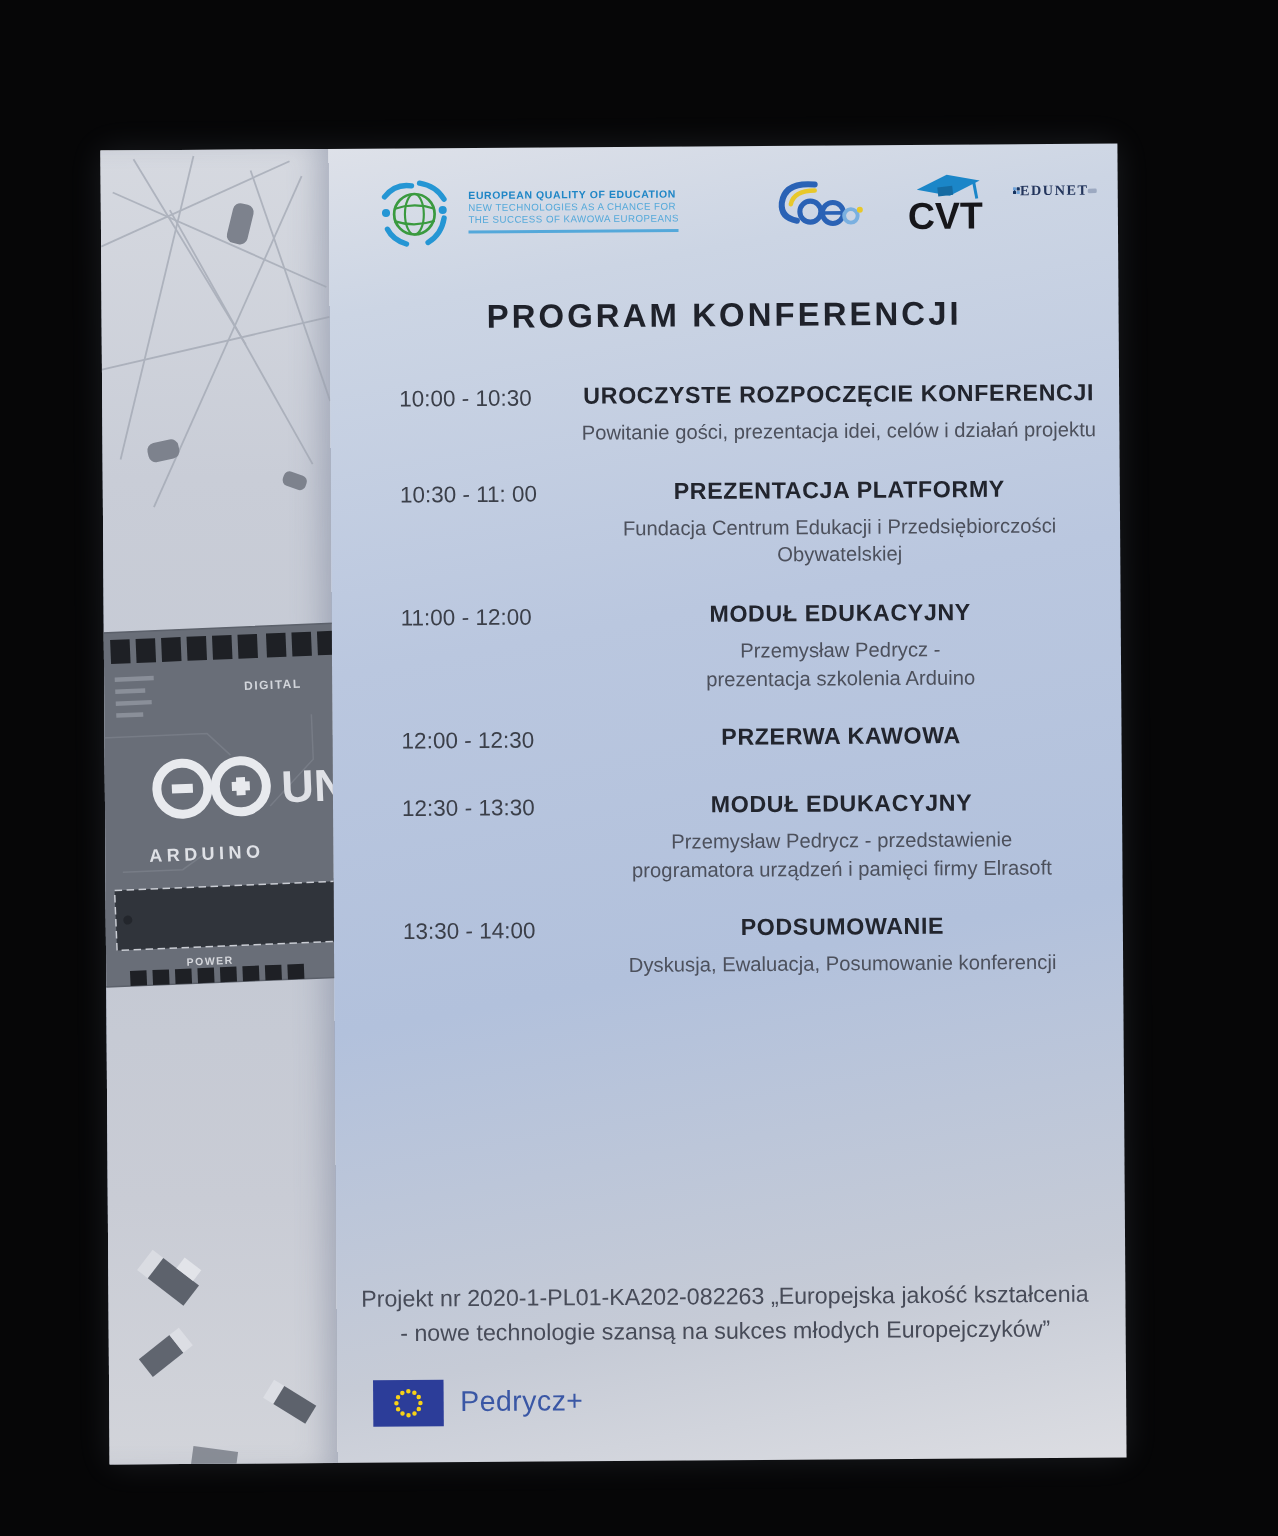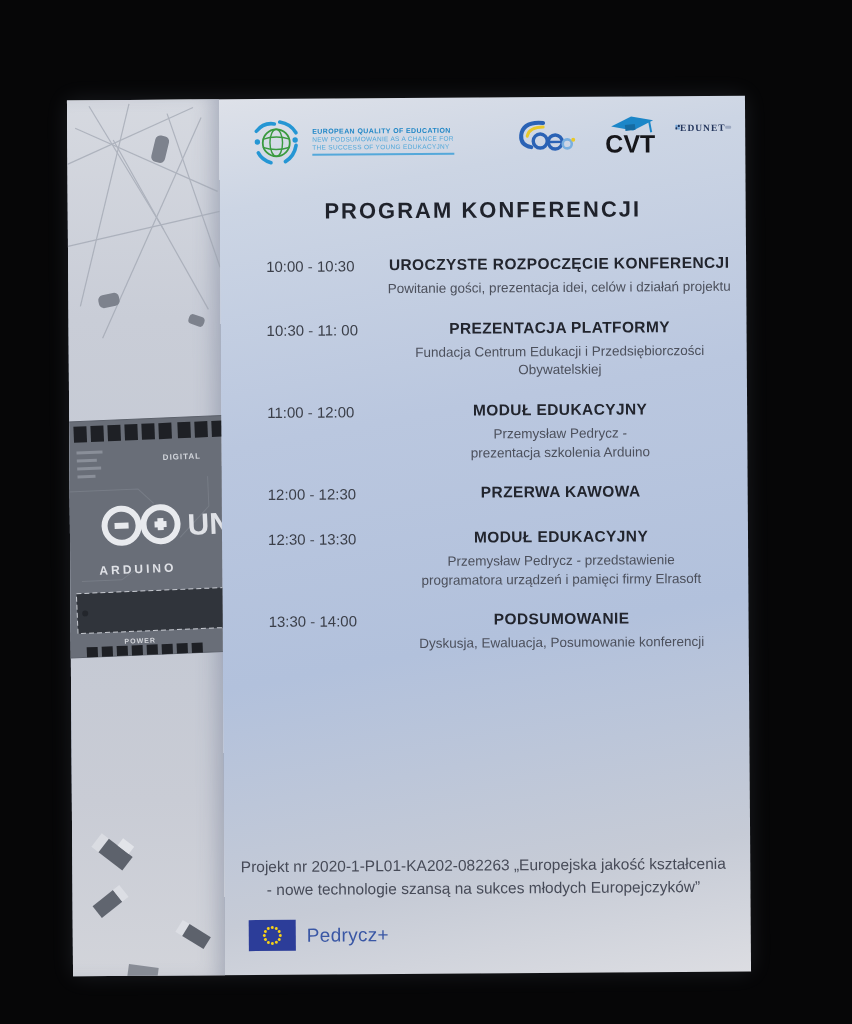--- a/index.html
+++ b/index.html
@@ -164,22 +164,22 @@
           <path d="M15 36 Q30 41 45 36" fill="none" stroke="#3a9a3f" stroke-width="1.6"></path>
           <path d="M8 18 Q16 8 28 10" fill="none" stroke="#2596d4" stroke-width="4" stroke-linecap="round"></path>
           <path d="M34 8 Q46 10 52 20" fill="none" stroke="#2596d4" stroke-width="4" stroke-linecap="round"></path>
           <path d="M52 34 Q50 46 40 52" fill="none" stroke="#2596d4" stroke-width="4" stroke-linecap="round"></path>
           <path d="M10 42 Q14 50 24 53" fill="none" stroke="#2596d4" stroke-width="4" stroke-linecap="round"></path>
           <circle cx="9" cy="30" r="3" fill="#2596d4"></circle>
           <circle cx="51" cy="28" r="3" fill="#2596d4"></circle>
         </svg>
         <div class="logo-text">
           <div class="l1">EUROPEAN QUALITY OF EDUCATION</div>
-          <div class="l2">NEW PODSUMOWANIE AS A CHANCE FOR</div>
-          <div class="l2">THE SUCCESS OF YOUNG EDUKACYJNY</div>
+          <div class="l2">NEW TECHNOLOGIES AS A CHANCE FOR</div>
+          <div class="l2">THE SUCCESS OF KAWOWA EUROPEANS</div>
         </div>
       </div>
 
       <div class="partner-logos">
         <svg width="66" height="46" viewBox="0 0 66 46">
           <path d="M30 10 Q10 8 8 22 Q7 32 18 34" fill="none" stroke="#2a62b5" stroke-width="4" stroke-linecap="round"></path>
           <path d="M30 14 Q16 14 14 23" fill="none" stroke="#e8c82a" stroke-width="3" stroke-linecap="round"></path>
           <circle cx="27" cy="28" r="7" fill="none" stroke="#2a62b5" stroke-width="3.4"></circle>
           <circle cx="42" cy="29" r="7" fill="none" stroke="#2a62b5" stroke-width="3.4"></circle>
           <line x1="35" y1="29" x2="49" y2="29" stroke="#2a62b5" stroke-width="2.4"></line>

